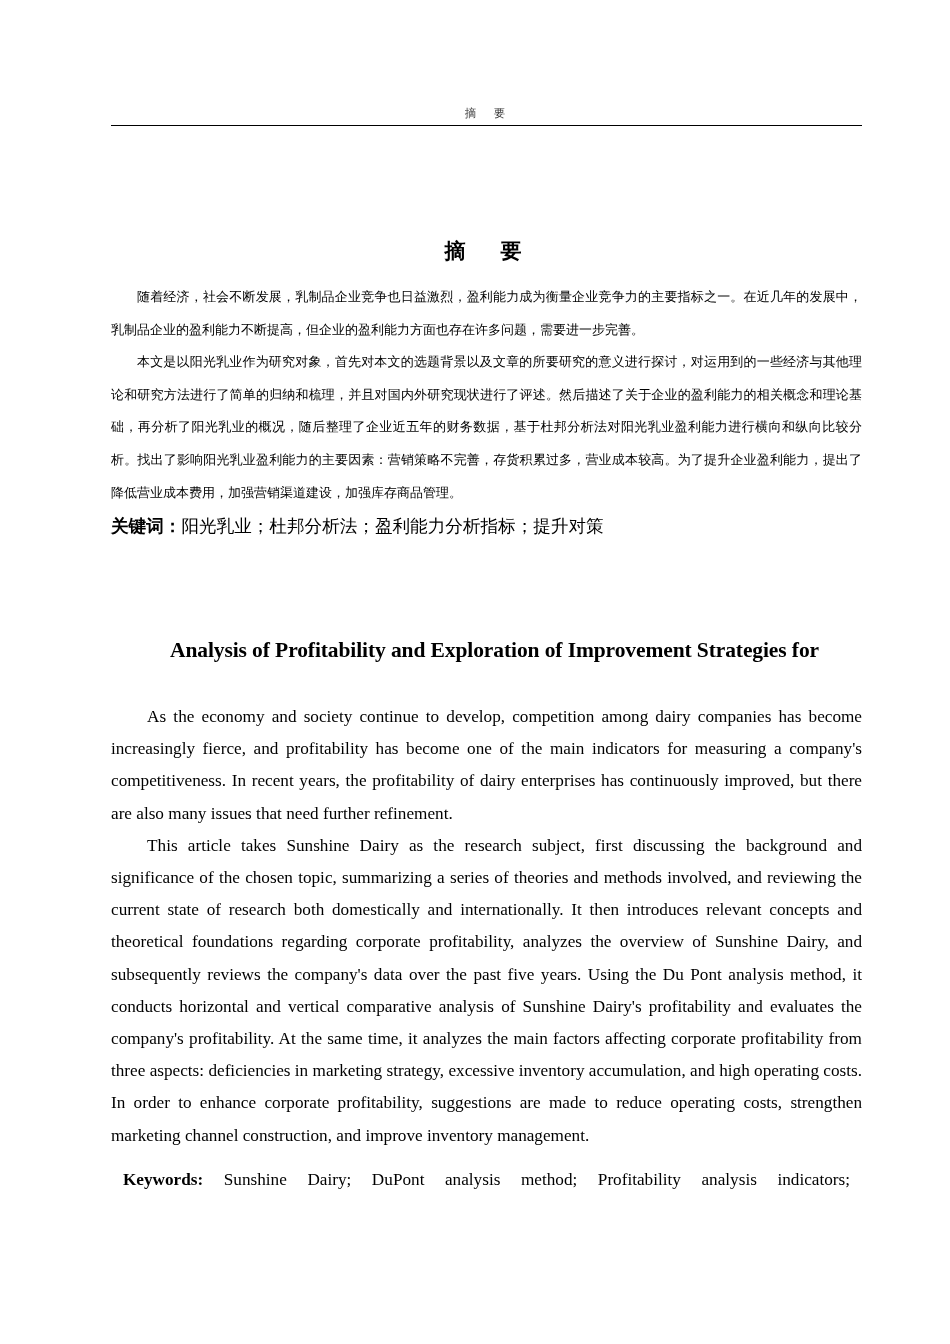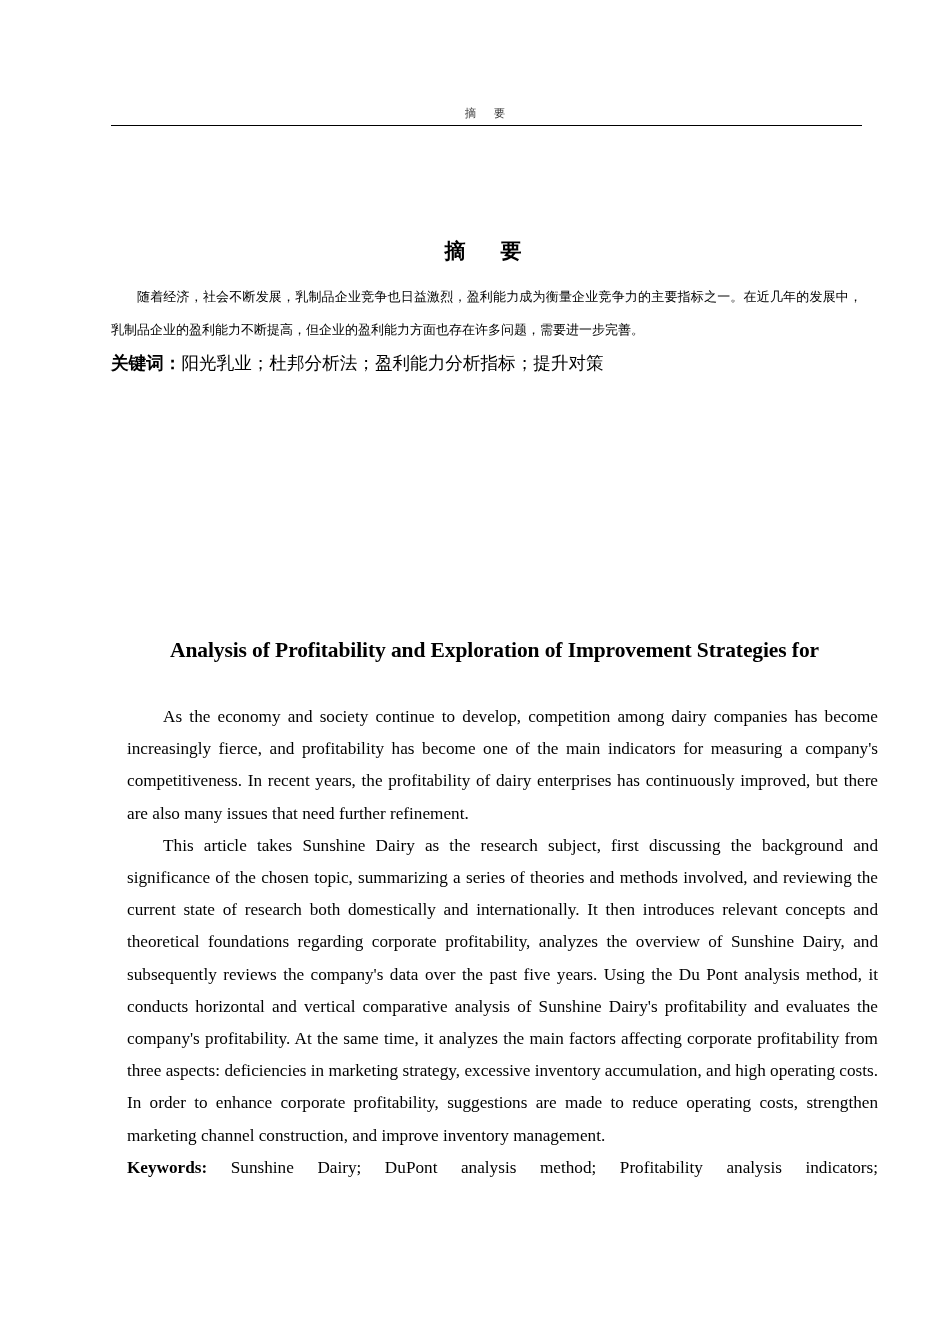--- a/index.html
+++ b/index.html
@@ -115,39 +115,39 @@
     font-weight: 700;
     font-size: 21.5px;
     line-height: 32px;
     letter-spacing: -0.1px;
   }
 
   
   .en-body {
     position: absolute;
     top: 701px;
-    left: 16px;
+    left: 0;
     width: 751px;
   }
   .en-p {
     font-family: "Liberation Serif", "DejaVu Serif", serif;
     font-size: 17.2px;
     line-height: 32.2px;
     text-align: justify;
     text-indent: 2.1em;
     margin: 0;
     hyphens: none;
   }
   .en-kw {
     font-family: "Liberation Serif", "DejaVu Serif", serif;
     font-size: 17.2px;
     line-height: 32.2px;
     text-align: justify;
     text-indent: 0;
-    margin: 0;
+    margin: 12px;
   }
   .en-kw::after {
     content: "";
     display: inline-block;
     width: 100%;
     height: 0;
   }
   .en-kw-label {
     font-weight: 700;
   }
@@ -160,20 +160,21 @@
   <div class="header-area">
     <div class="header-text">摘　要</div>
     <div class="header-rule"></div>
   </div>
 
 
   <div class="cn-heading">摘　要</div>
 
   <div class="cn-body">
     <p class="cn-p">随着经济，社会不断发展，乳制品企业竞争也日益激烈，盈利能力成为衡量企业竞争力的主要指标之一。在近几年的发展中，乳制品企业的盈利能力不断提高，但企业的盈利能力方面也存在许多问题，需要进一步完善。</p>
+    <p class="cn-p">本文是以阳光乳业作为研究对象，首先对本文的选题背景以及文章的所要研究的意义进行探讨，对运用到的一些经济与其他理论和研究方法进行了简单的归纳和梳理，并且对国内外研究现状进行了评述。然后描述了关于企业的盈利能力的相关概念和理论基础，再分析了阳光乳业的概况，随后整理了企业近五年的财务数据，基于杜邦分析法对阳光乳业盈利能力进行横向和纵向比较分析。找出了影响阳光乳业盈利能力的主要因素：营销策略不完善，存货积累过多，营业成本较高。为了提升企业盈利能力，提出了降低营业成本费用，加强营销渠道建设，加强库存商品管理。</p>
     <p class="cn-kw"><span class="cn-kw-label">关键词：</span><span>阳光乳业；杜邦分析法；盈利能力分析指标；提升对策</span></p>
   </div>
 
   <div class="en-title">
     <div>Analysis of Profitability and Exploration of Improvement Strategies for</div>
   </div>
 
   <div class="en-body">
     <p class="en-p">As the economy and society continue to develop, competition among dairy companies has become increasingly fierce, and profitability has become one of the main indicators for measuring a company's competitiveness. In recent years, the profitability of dairy enterprises has continuously improved, but there are also many issues that need further refinement.</p>
     <p class="en-p">This article takes Sunshine Dairy as the research subject, first discussing the background and significance of the chosen topic, summarizing a series of theories and methods involved, and reviewing the current state of research both domestically and internationally. It then introduces relevant concepts and theoretical foundations regarding corporate profitability, analyzes the overview of Sunshine Dairy, and subsequently reviews the company's data over the past five years. Using the Du Pont analysis method, it conducts horizontal and vertical comparative analysis of Sunshine Dairy's profitability and evaluates the company's profitability. At the same time, it analyzes the main factors affecting corporate profitability from three aspects: deficiencies in marketing strategy, excessive inventory accumulation, and high operating costs. In order to enhance corporate profitability, suggestions are made to reduce operating costs, strengthen marketing channel construction, and improve inventory management.</p>

